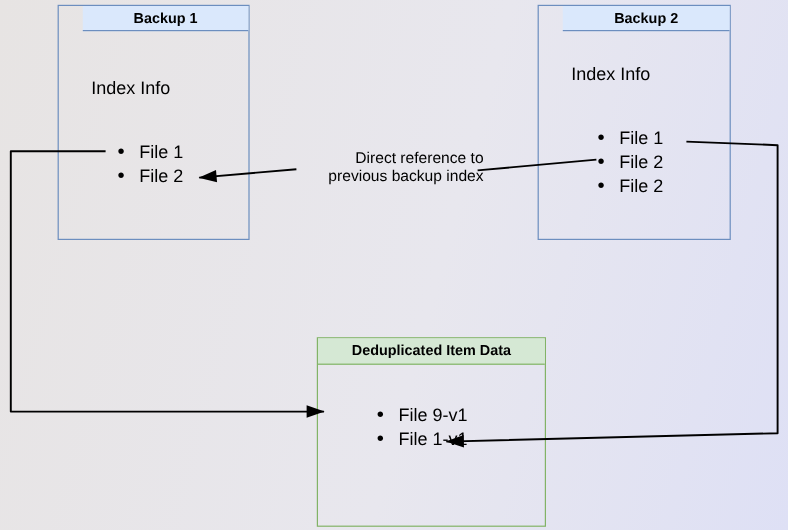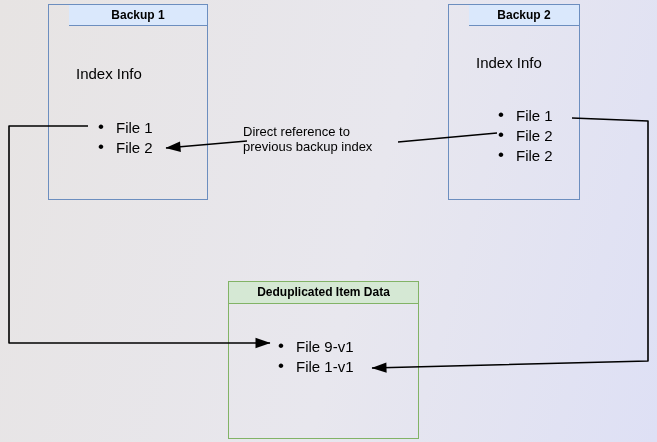--- a/index.html
+++ b/index.html
@@ -6,51 +6,51 @@
   .canvas{
     position:relative;width:657px;height:442px;overflow:hidden;
     background:linear-gradient(105deg,var(--background-left) 0%,#e8e7ee 55%,var(--background-right) 100%);
     font-family:"Liberation Sans",sans-serif;color:#000;
   }
   .connectors{position:absolute;left:0;top:0;pointer-events:none;}
   .connectors path.wire{fill:none;stroke:var(--connector);stroke-width:1.6px;stroke-linejoin:round;}
   .arrowhead{fill:var(--connector);stroke:none;}
   .node{position:absolute;border:1.5px solid;box-sizing:border-box;background:transparent;}
   .node.blue{border-color:var(--blue-border);}
-  .node.green{border-color:var(--green-border);}
+  .node.green{border-color:var(--green-border);margin-left:36px;}
   .node-title{
     position:absolute;left:0;right:0;top:0;text-align:center;font-weight:bold;
     font-size:12px;border-bottom:1.5px solid;
   }
   .blue .node-title{background:var(--blue-fill);border-color:var(--blue-border);height:20px;line-height:20px;margin-left:20px;}
   .green .node-title{background:var(--green-fill);border-color:var(--green-border);height:21px;line-height:21px;}
   .heading{position:absolute;font-size:15px;line-height:20px;white-space:nowrap;}
   .items{position:absolute;left:0;right:0;margin:0;padding:0;list-style:none;font-size:15px;line-height:20px;}
   .items li{position:relative;padding-left:67px;white-space:nowrap;}
   .items li::before{content:"\2022";position:absolute;left:49px;top:-1px;font-size:17px;}
   .edge-label{
-    position:absolute;left:243px;top:125px;width:160px;text-align:left;
+    position:absolute;left:243px;top:125px;width:160px;text-align:right;
     font-size:13px;line-height:14.5px;
   }
 </style>
 </head>
 <body>
 
 <div class="canvas">
 
   <div class="node blue" style="left:48px;top:4px;width:160px;height:196px;">
     <div class="node-title">Backup 1</div>
     <div class="heading" style="left:27px;top:59px;">Index Info</div>
     <ul class="items" style="top:113px;">
         <li>File 1</li>
         <li>File 2</li>
       </ul>
   </div>
 
-  <div class="node blue" style="left:448px;top:4px;width:132px;height:196px;">
+  <div class="node blue" style="left:448px;top:4px;width:161px;height:196px;">
     <div class="node-title">Backup 2</div>
     <div class="heading" style="left:27px;top:48px;">Index Info</div>
     <ul class="items" style="top:101px;">
         <li>File 1</li>
         <li>File 2</li>
         <li>File 2</li>
       </ul>
   </div>
 
   <div class="node green" style="left:228px;top:281px;width:191px;height:158px;">

